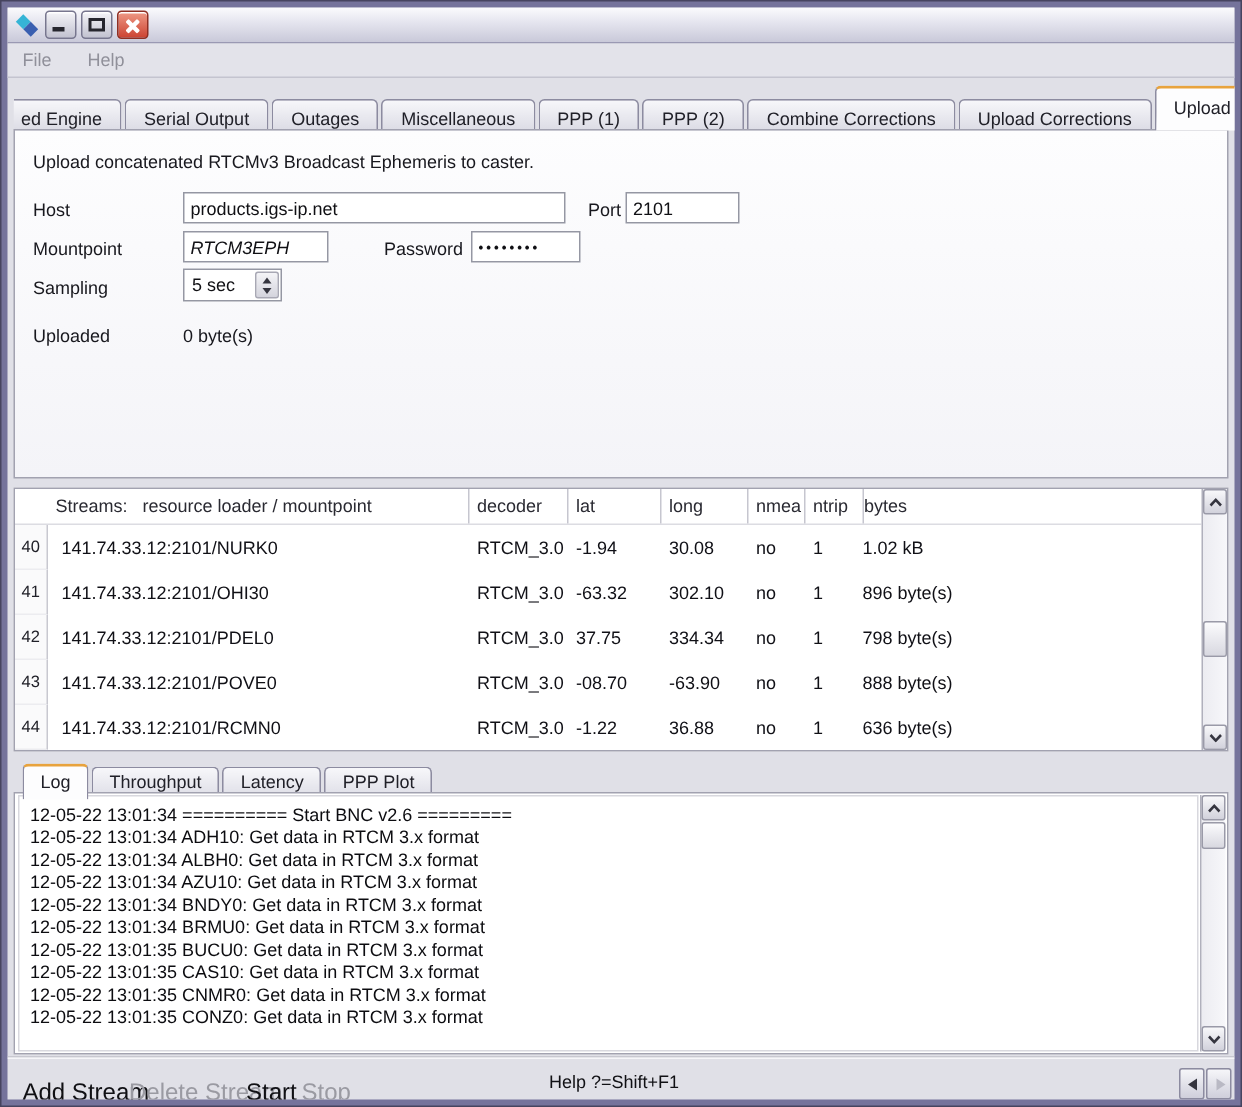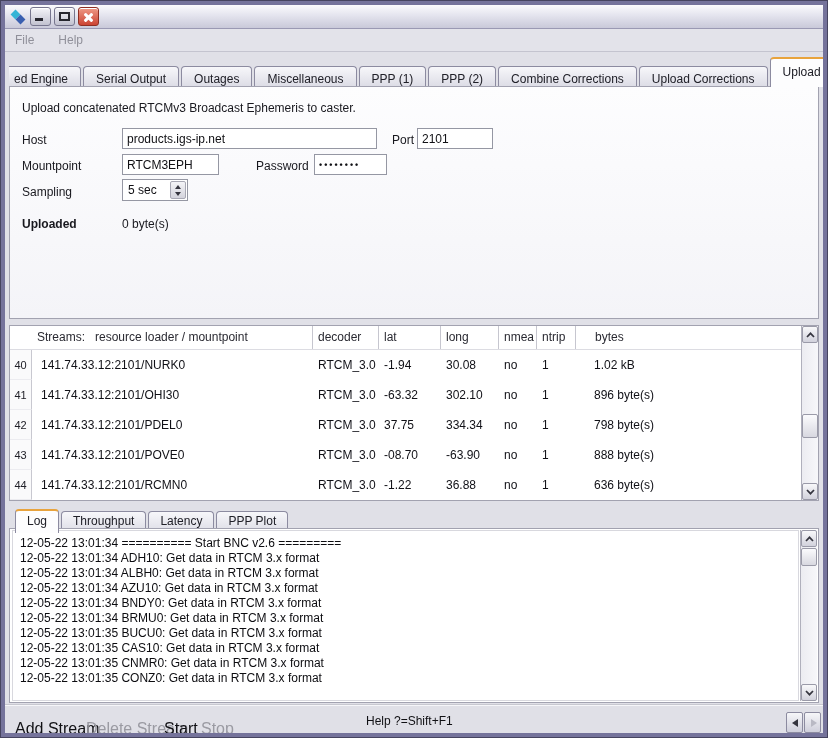--- a/index.html
+++ b/index.html
@@ -72,21 +72,21 @@
   .t-body{position:absolute;left:0;top:0;right:17px;bottom:0;overflow:hidden;}
   .t-header{display:flex;height:24px;border-bottom:1px solid #dcdce2;background:#fff;}
   .hcell{font-size:12px;color:#2a2a32;line-height:23px;white-space:pre;overflow:hidden;padding-left:5px;}
   .hcell.sep{border-left:1px solid #c6c6cf;}
   .t-row{display:flex;height:30px;}
   .ncell{width:22px;flex:none;background:#fafafb;border-right:1px solid #c8c8d0;border-bottom:1px solid #ececf0;
     font-size:11px;color:#202028;display:flex;align-items:center;justify-content:center;}
   .cell{font-size:12px;color:#101016;line-height:30px;white-space:nowrap;overflow:hidden;padding-left:6px;}
   .w-mount{width:280px;flex:none;padding-left:9px;}
   .w-dec{width:66px;flex:none;} .w-lat{width:62px;flex:none;} .w-long{width:58px;flex:none;}
-  .w-nmea{width:38px;flex:none;} .w-ntrip{width:39px;flex:none;} .w-bytes{flex:1;padding-left:19px;}
+  .w-nmea{width:38px;flex:none;} .w-ntrip{width:39px;flex:none;} .w-bytes{flex:1;padding-left:0;}
 
   
   .vscroll{position:absolute;right:0;top:0;bottom:0;width:17px;border-left:1px solid #b0b0bc;
     background:linear-gradient(90deg,#ececf1,#f7f7fa);}
   .sbtn{position:absolute;left:0;width:16px;height:17px;border:1px solid #9a9aa8;border-radius:2px;
     background:linear-gradient(180deg,#f8f8fa,#d2d2dc);}
   .sbtn.up{top:0;} .sbtn.dn{bottom:0;}
   .sthumb{position:absolute;left:0;width:16px;border:1px solid #9a9aa8;border-radius:2px;
     background:linear-gradient(180deg,#fbfbfd,#d8d8e0);}
   .chev{position:absolute;left:3px;width:9px;height:6px;}
@@ -164,38 +164,38 @@
 
     <div class="panel">
       <div class="desc">Upload concatenated RTCMv3 Broadcast Ephemeris to caster.</div>
 
       <div class="flabel" style="left:12px;top:46px;">Host</div>
       <input class="field" style="left: 112px; top: 41px; width: 255px;" value="products.igs-ip.net">
       <div class="flabel" style="left:382px;top:46px;">Port</div>
       <input class="field" style="left: 407px; top: 41px; width: 76px;" value="2101">
 
       <div class="flabel" style="left:12px;top:72px;">Mountpoint</div>
-      <input class="field" style="left: 112px; top: 67px; width: 97px;" value="RTCM3EPH">
+      <input class="field" style="left: 112px; top: 67px; width: 97px; font-style: italic;" value="RTCM3EPH">
       <div class="flabel" style="left:246px;top:72px;">Password</div>
       <input class="field pw" style="left: 304px; top: 67px; width: 73px;" value="••••••••">
 
       <div class="flabel" style="left:12px;top:98px;">Sampling</div>
       <div class="spinbox">
         <span class="spin-val">5 sec</span>
         <div class="spin-btns">
           <div class="spin-up">
               <span class="tri-up"></span>
             </div>
           <div class="spin-dn">
               <span class="tri-dn"></span>
             </div>
         </div>
       </div>
 
-      <div class="flabel" style="left:12px;top:130px;font-weight:bold;">Uploaded</div>
+      <div class="flabel" style="left:12px;top:130px;">Uploaded</div>
       <div class="static-val" style="left:112px;top:130px;">0 byte(s)</div>
     </div>
 
     <div class="tableframe">
       <div class="t-body">
         <div class="t-header">
           <div class="hcell" style="width:22px;flex:none;padding:0;"></div>
           <div class="hcell w-mount" style="padding-left:5px;">Streams:   resource loader / mountpoint</div>
           <div class="hcell sep w-dec">decoder</div>
           <div class="hcell sep w-lat">lat</div>

